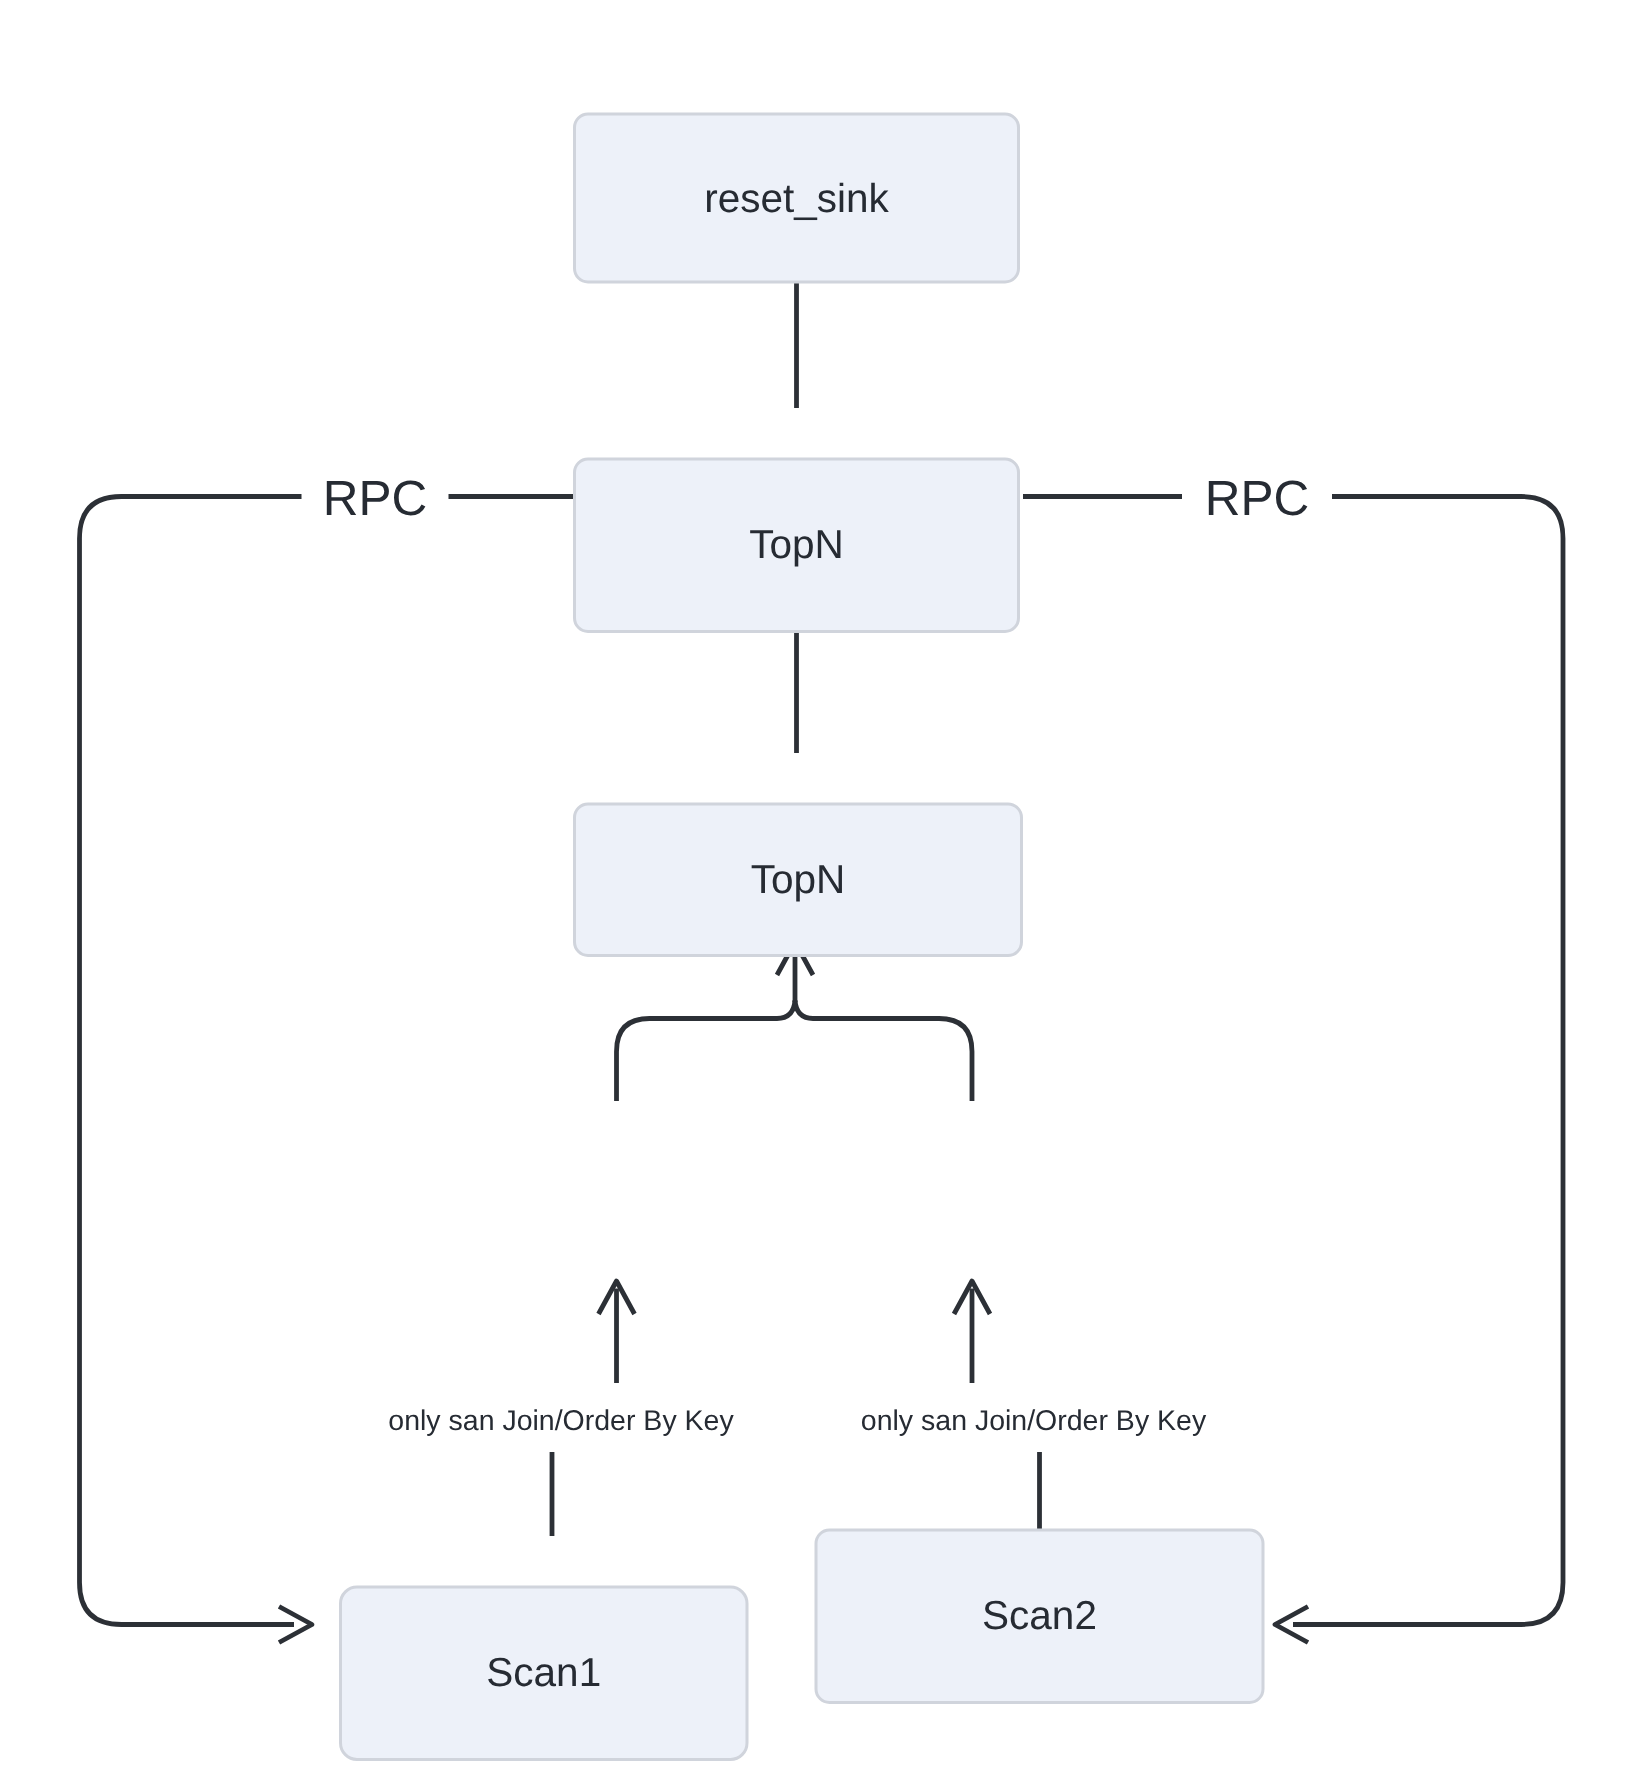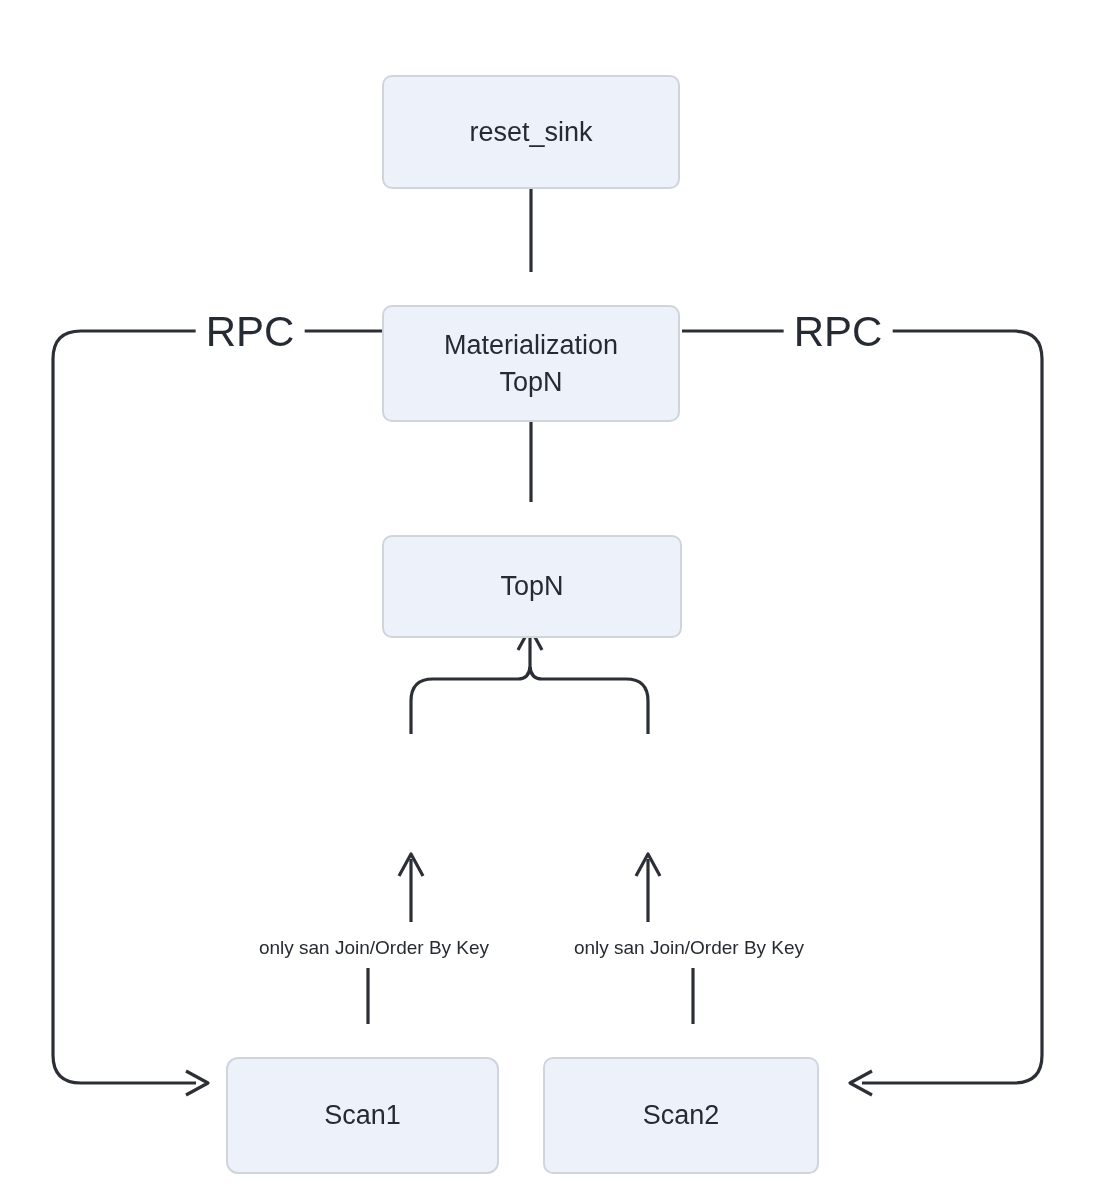--- a/index.html
+++ b/index.html
@@ -47,21 +47,21 @@
   }
   .edge-label {
     position: absolute;
     transform: translate(-50%, -50%);
     color: var(--text-color, #262b33);
     background: var(--background, #ffffff);
     white-space: nowrap;
     text-align: center;
   }
   .edge-label.rpc {
-    font-size: 42px;
+    font-size: 33px;
     padding: 0 10px;
   }
   .edge-label.note {
     font-size: 19px;
     padding: 0 6px;
   }
 </style>
 </head>
 <body>
 
@@ -115,35 +115,34 @@
       <path d="M888 331 L1014 331 Q1042 331 1042 359 L1042 1055 Q1042 1083 1014 1083 L862 1083"></path>
       <path d="M872 1071 L850 1083 L872 1095"></path>
     </g>
   </svg>
 
   <div class="node" style="left:382px; top:43px; width:298px; height:114px;">
     <span>reset_sink</span>
   </div>
 
   <div class="node" style="left:382px; top:273px; width:298px; height:117px;">
-    <span>Materialization</span>
     <span>TopN</span>
   </div>
 
   <div class="node" style="left:382px; top:503px; width:300px; height:103px;">
     <span>TopN</span>
   </div>
 
 
 
   <div class="node" style="left:226px; top:1025px; width:273px; height:117px;border-radius:12px;">
     <span>Scan1</span>
   </div>
 
-  <div class="node" style="left:543px; top:1025px; width:276px; height:117px;">
+  <div class="node" style="left:543px; top:987px; width:300px; height:117px;">
     <span>Scan2</span>
   </div>
 
   <div class="edge-label rpc" style="left:250px; top:332px;">RPC</div>
 
   <div class="edge-label rpc" style="left:838px; top:332px;">RPC</div>
 
   <div class="edge-label note" style="left:374px; top:948px;">only san Join/Order By Key</div>
 
   <div class="edge-label note" style="left:689px; top:948px;">only san Join/Order By Key</div>

